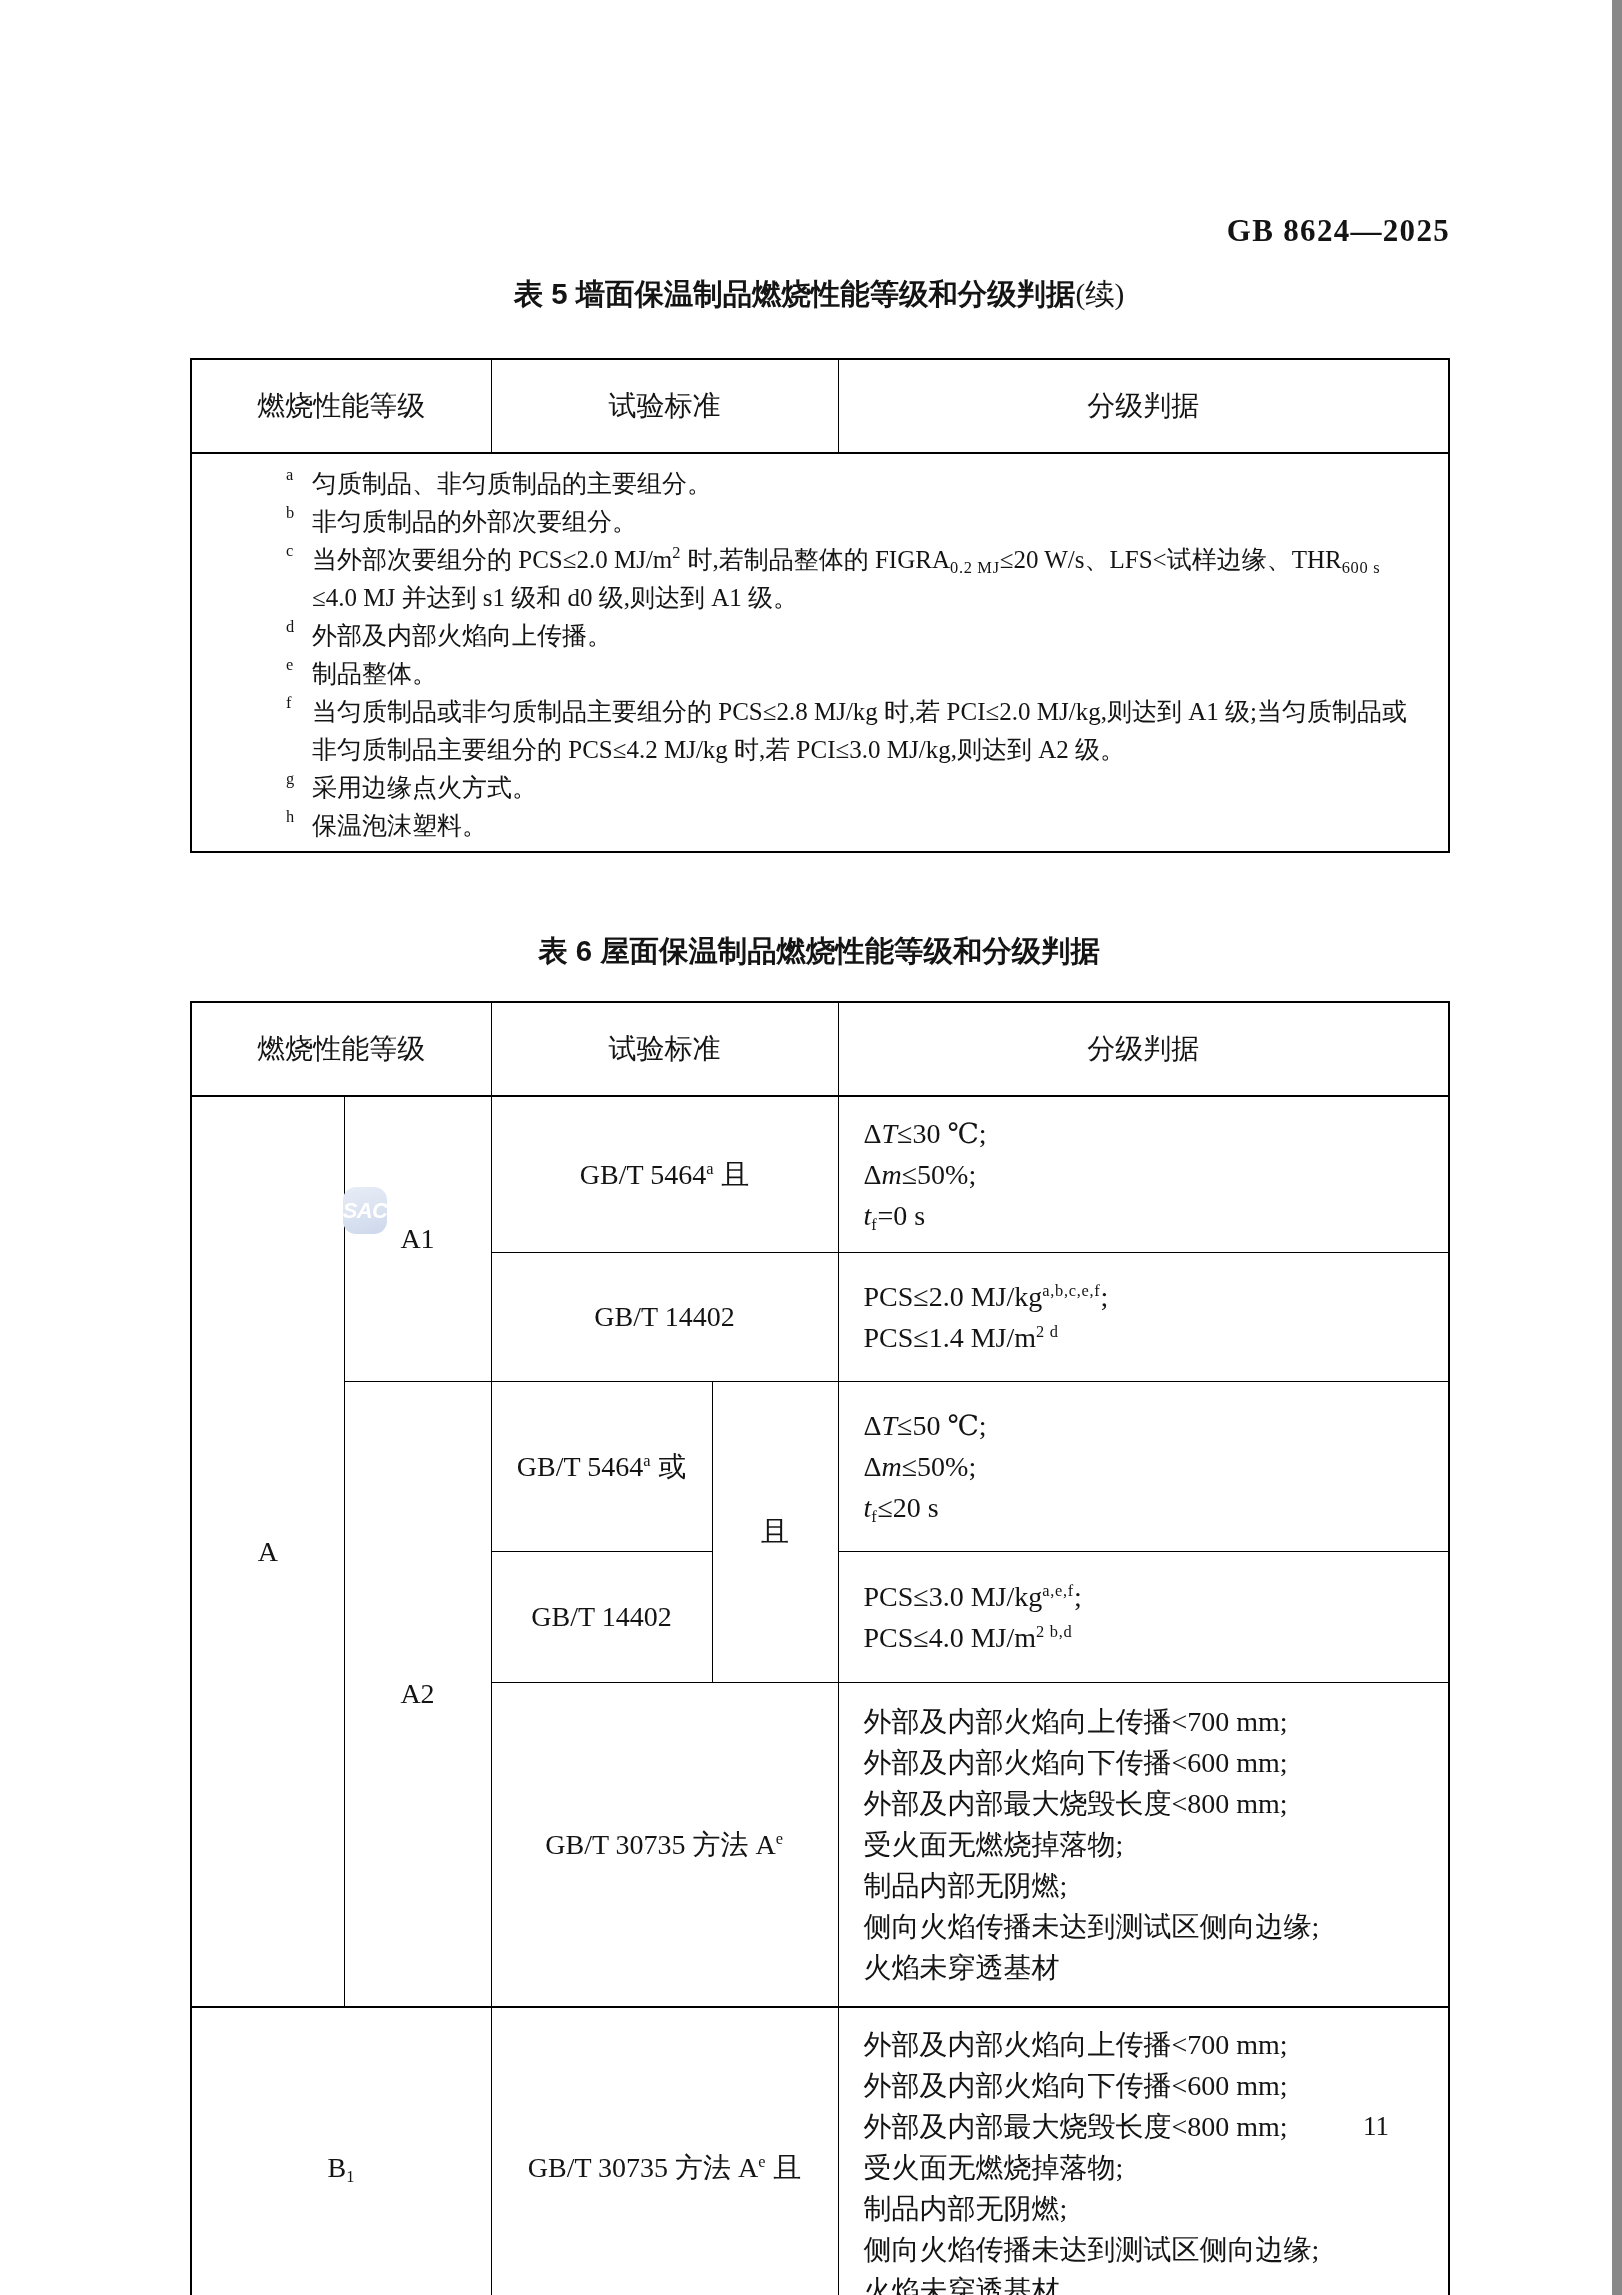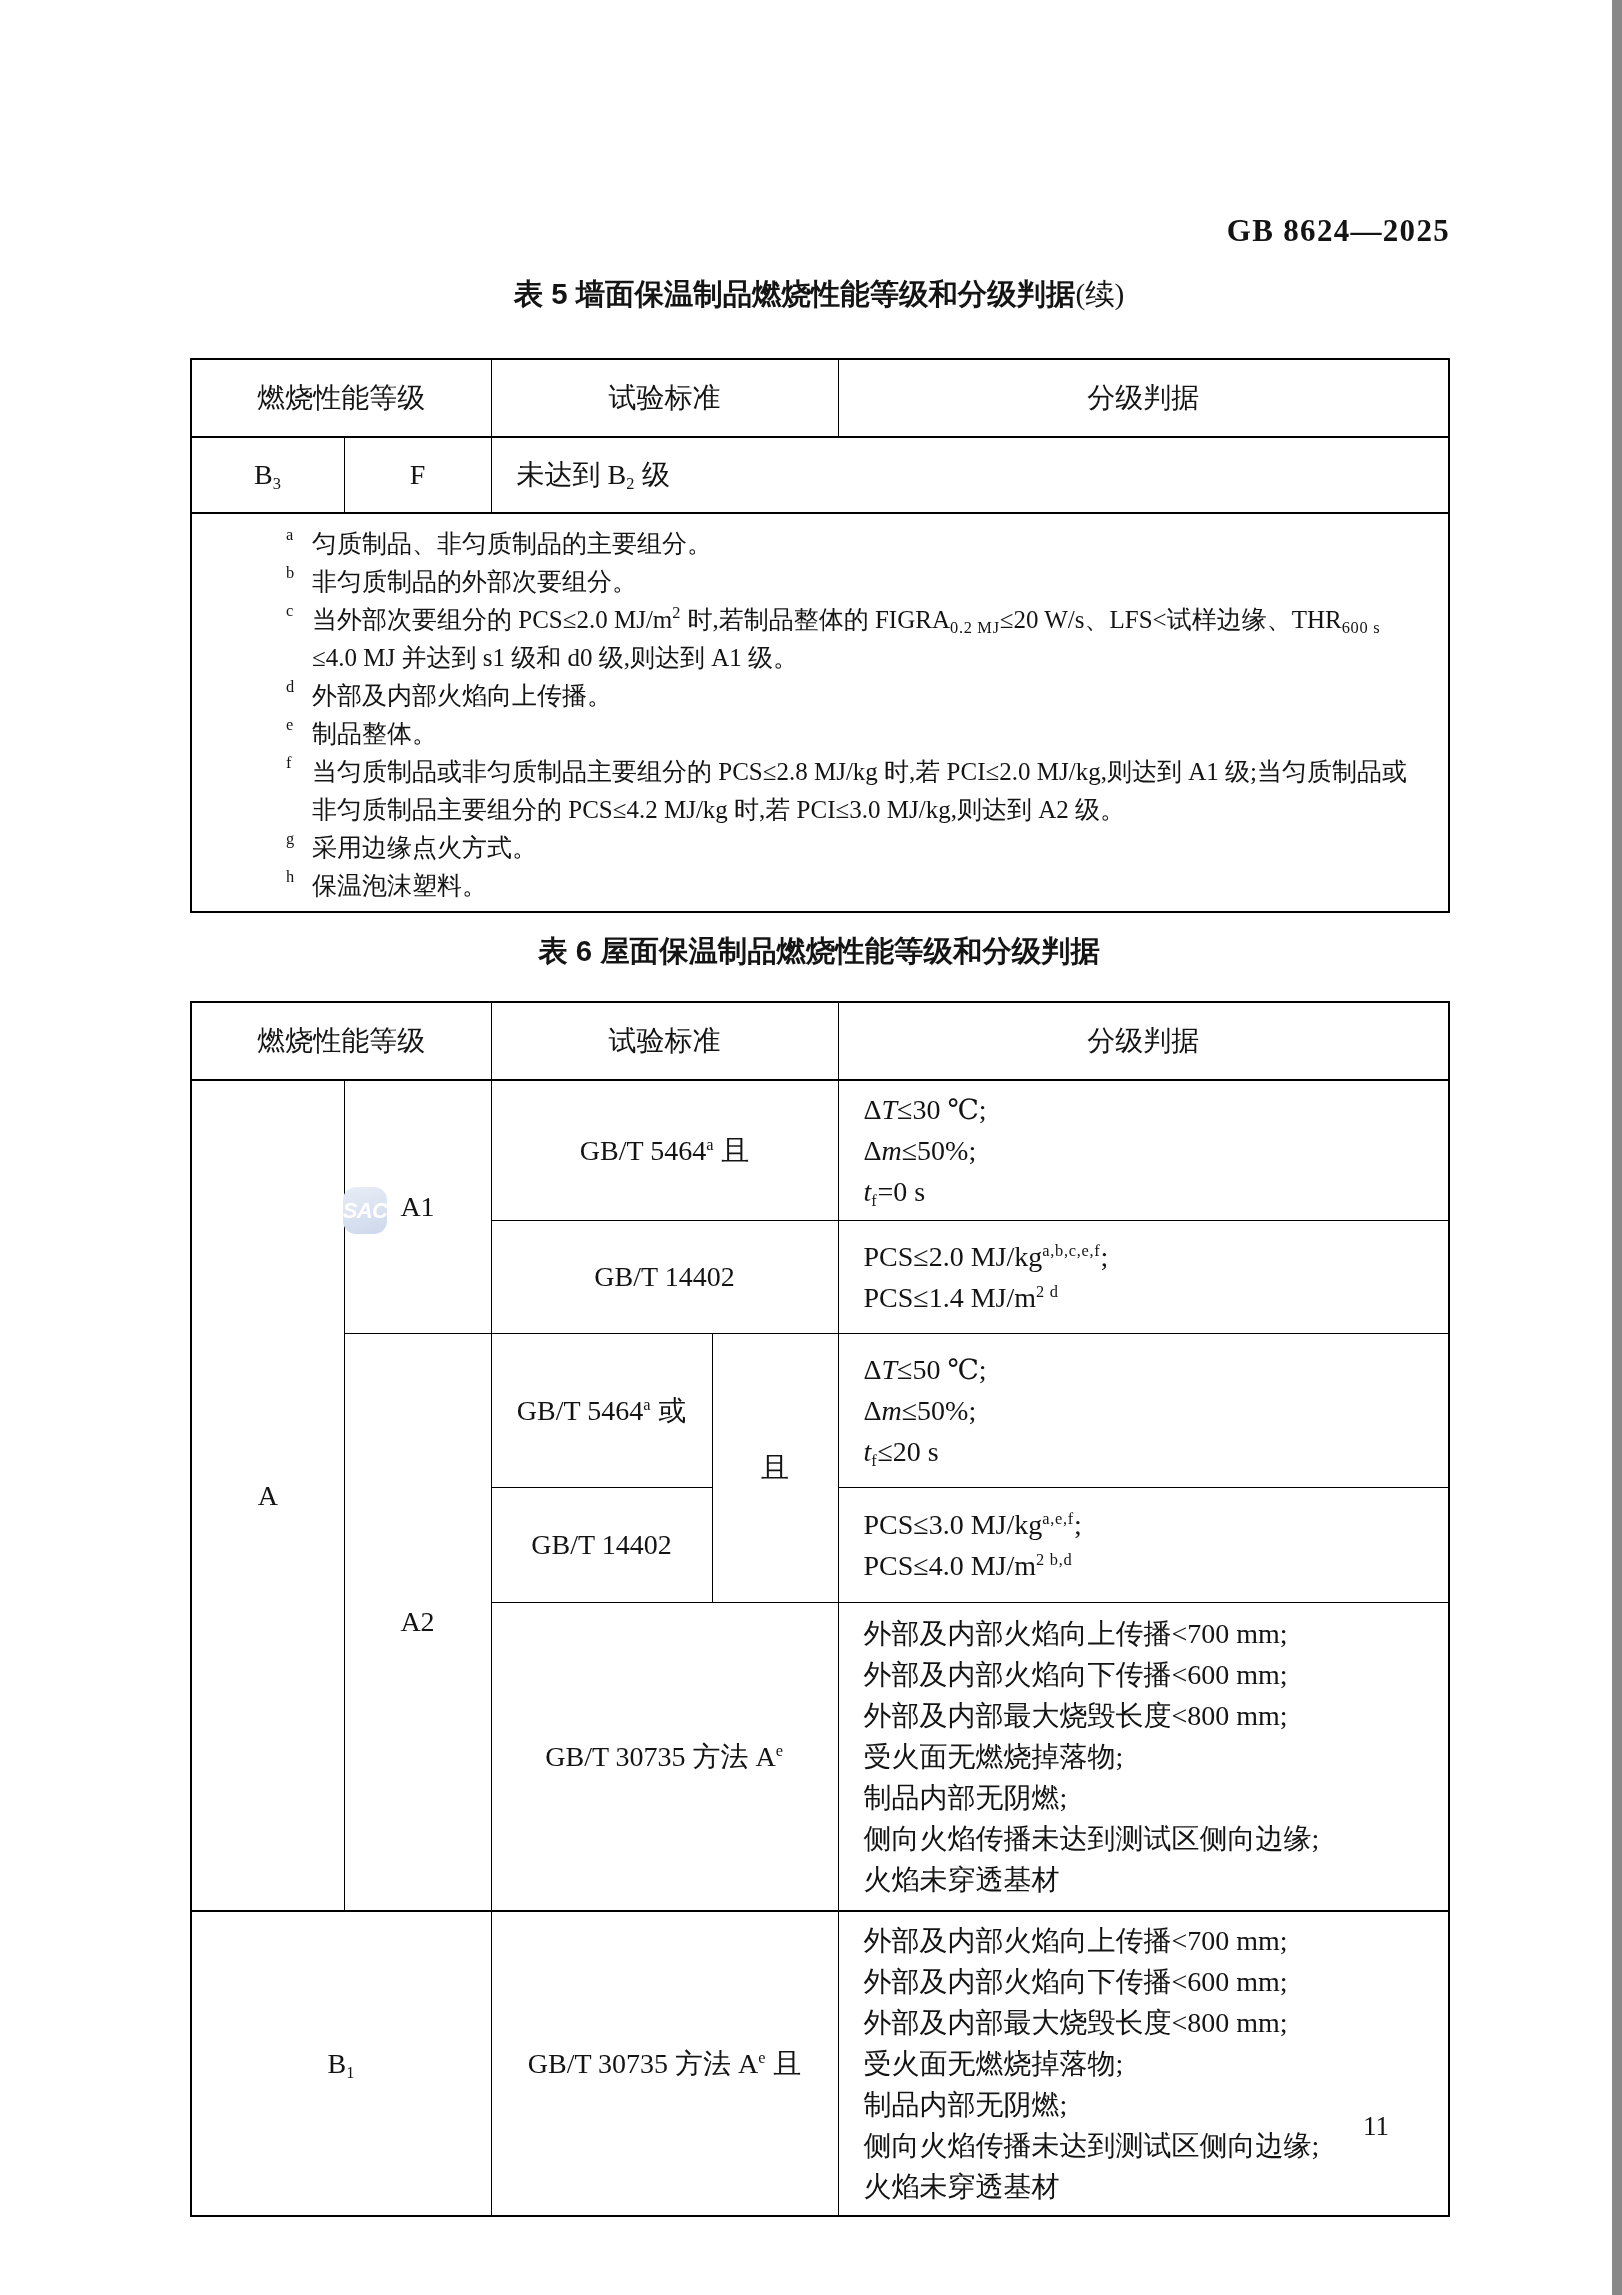--- a/index.html
+++ b/index.html
@@ -21,21 +21,21 @@
   #title5{top:275px;}
   #title6{top:932px;}
   table.gbt{
     position:absolute;left:190px;width:1258px;
     border-collapse:collapse;table-layout:fixed;background:#fff;
     border:2.6px solid #000;
   }
   #table5{top:358px;}
   #table6{top:1001px;}
   td{
-    border:1.3px solid #000;padding:8px;font-size:28px;
+    border:1.3px solid #000;padding:16px;font-size:28px;
     text-align:center;vertical-align:middle;
   }
   tr.hdr td{border-bottom-width:2.6px;height:60px;}
   #table5 tr.b3row td{border-bottom-width:2.6px;height:58px;}
   #table6 tr.r1 td{height:123px;}
   #table6 tr.r2 td{height:96px;}
   #table6 tr.r3 td{height:137px;}
   #table6 tr.r4 td{height:98px;}
   #table6 tr.r5 td{height:291px;}
   #table6 tr.r6 td{height:286px;border-top-width:2.6px;}
@@ -80,25 +80,20 @@
         <col style="width:153px">
         <col style="width:147px">
         <col style="width:347px">
         <col style="width:611px">
       </colgroup>
     <tbody>
         <tr class="hdr">
       <td colspan="2">燃烧性能等级</td>
       <td>试验标准</td>
       <td>分级判据</td>
-    </tr>
-    <tr class="b3row">
-      <td>B<sub>3</sub></td>
-      <td>F</td>
-      <td colspan="2" class="crit">未达到 B<sub>2</sub> 级</td>
     </tr>
     <tr>
       <td colspan="4" class="fnotes">
         <div class="fnline"><span class="fnmark">a</span><span>匀质制品、非匀质制品的主要组分。</span></div>
         <div class="fnline"><span class="fnmark">b</span><span>非匀质制品的外部次要组分。</span></div>
         <div class="fnline"><span class="fnmark">c</span><span>当外部次要组分的 PCS≤2.0 MJ/m<sup>2</sup> 时,若制品整体的 FIGRA<sub>0.2 MJ</sub>≤20 W/s、LFS&lt;试样边缘、THR<sub>600 s</sub></span></div>
         <div class="fnline"><span class="fnmark"></span><span>≤4.0 MJ 并达到 s1 级和 d0 级,则达到 A1 级。</span></div>
         <div class="fnline"><span class="fnmark">d</span><span>外部及内部火焰向上传播。</span></div>
         <div class="fnline"><span class="fnmark">e</span><span>制品整体。</span></div>
         <div class="fnline"><span class="fnmark">f</span><span>当匀质制品或非匀质制品主要组分的 PCS≤2.8 MJ/kg 时,若 PCI≤2.0 MJ/kg,则达到 A1 级;当匀质制品或</span></div>

